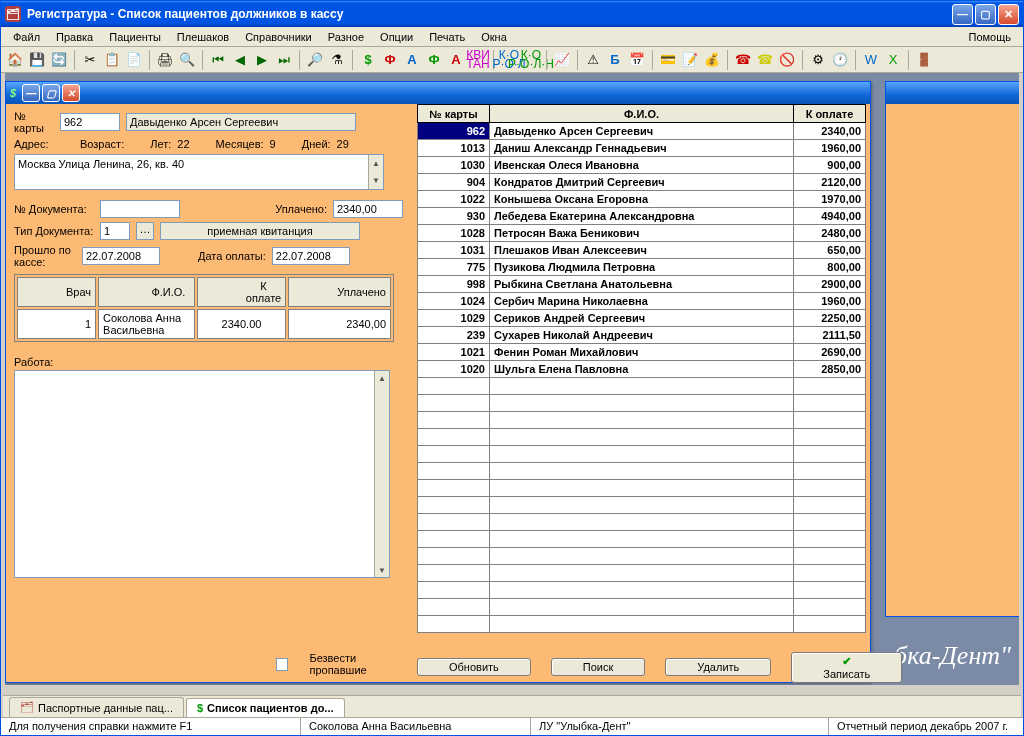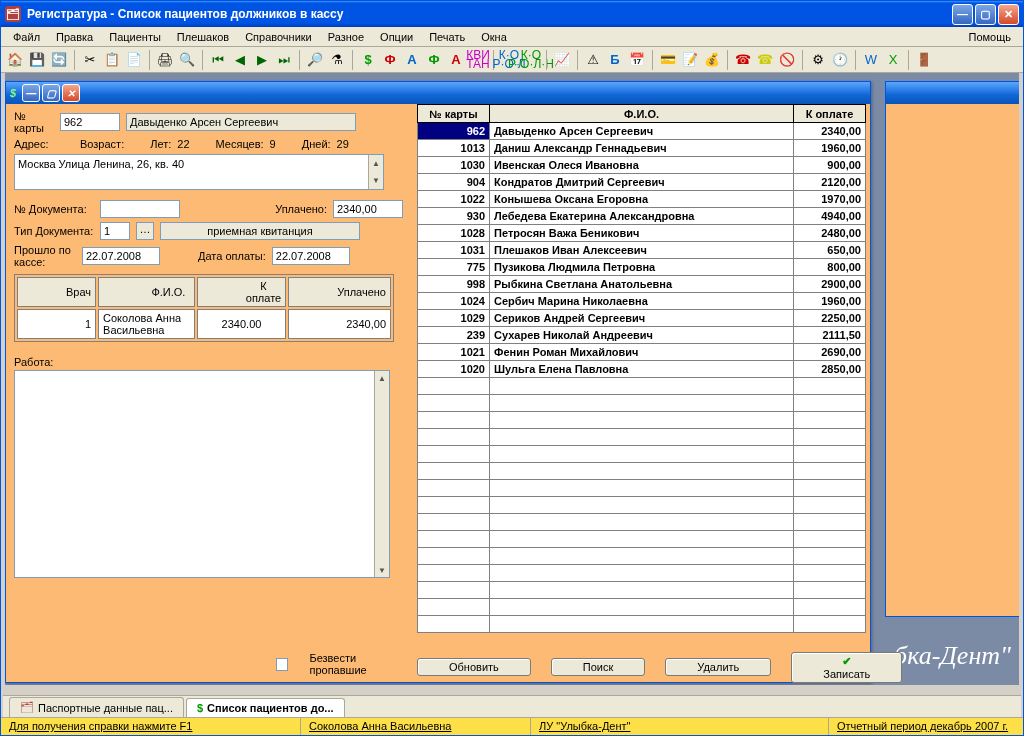--- a/index.html
+++ b/index.html
@@ -222,22 +222,22 @@
 }
 .tab {
   padding:3px 10px; border:1px solid #aca899; border-bottom:none;
   background:#ece9d8; font-size:11px; margin-right:2px;
   border-radius: 3px 3px 0 0;
   display:flex; align-items:center; gap:4px;
 }
 .tab.active { background:#fff; font-weight:bold;}
 .statusbar {
   position:absolute; left:0; right:0; bottom:0; height:18px;
-  background:#fde047; border-top:1px solid #aca899;
-  display:flex; font-size:11px;text-decoration:underline;
+  background:#ffffff; border-top:1px solid #aca899;
+  display:flex; font-size:11px;
 }
 .status-cell { padding:2px 8px; border-right:1px solid #aca899;}
 .status-cell.wide { flex:1;}
 .ellipsis-btn { width:18px; height:18px; border:1px solid #7f9db9; background:#ece9d8; text-align:center; cursor:pointer;}
 </style>
 </head>
 <body>
 
 <div class="main-window">
   <div class="titlebar">

